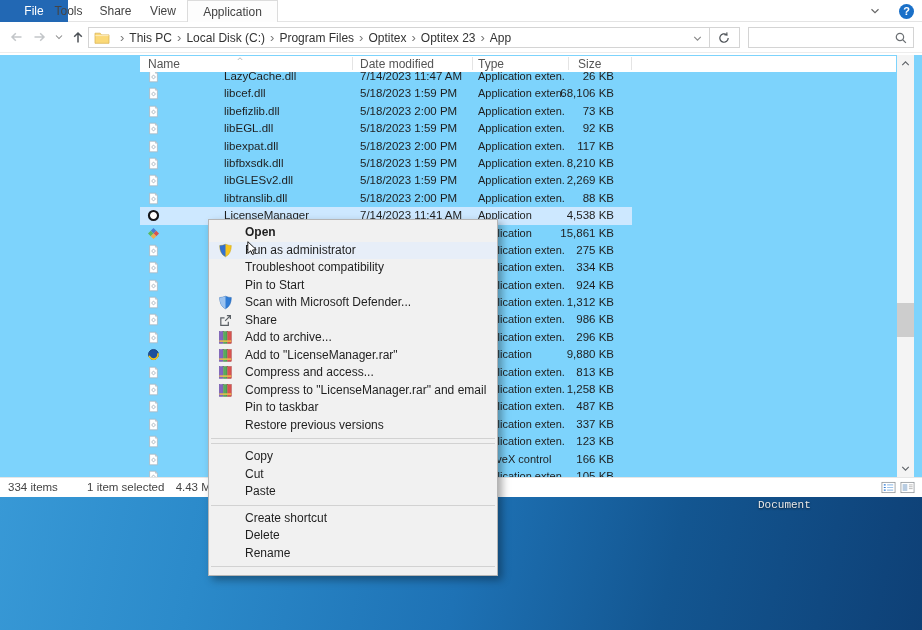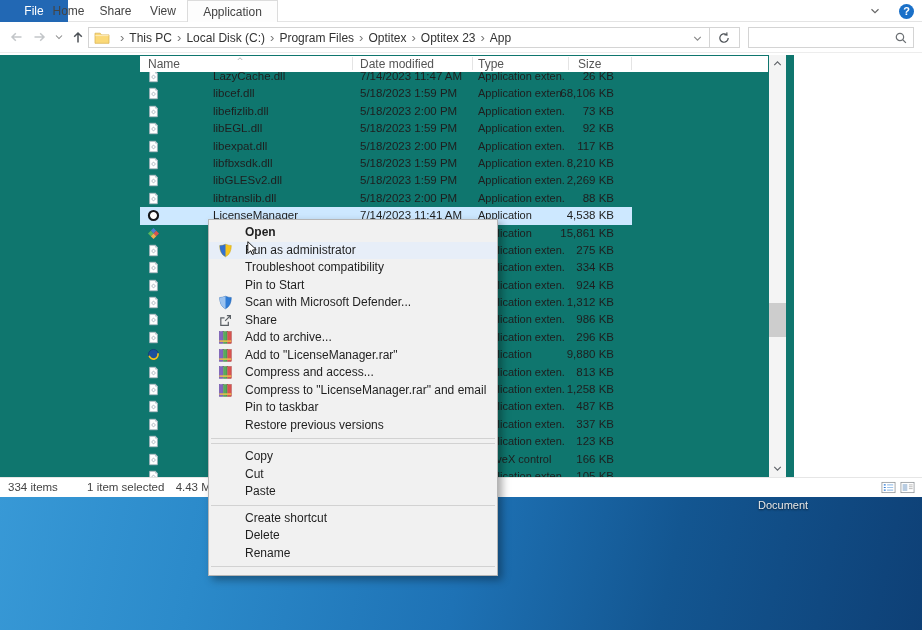--- a/index.html
+++ b/index.html
@@ -1,21 +1,21 @@
 <!DOCTYPE html>
 <html><head>
 <meta charset="utf-8">
 <style>
   * { margin:0; padding:0; box-sizing:border-box; }
   html,body { width:922px; height:630px; overflow:hidden; }
   body { font-family:"Liberation Sans","DejaVu Sans",sans-serif; font-size:12px; color:#222; }
   .screen { position:relative; width:922px; height:630px; overflow:hidden;
     background:linear-gradient(102deg,#3ea0dc 0%,#2b8aca 30%,#1e72b5 55%,#135691 75%,#0e4076 100%); }
   .desktop-label { position:absolute; left:758px; top:499px; font-size:11px; color:#e8e8e8;
-    text-shadow:0 1px 2px rgba(0,0,0,.65); }
+    text-shadow:0 1px 2px rgba(0,0,0,.65);font-family:Liberation Mono, monospace; }
 
   .window { position:absolute; left:0; top:0; width:922px; height:497px; background:#fff;
     border-bottom:1px solid #8f9499; }
 
   
   .tabbar { position:absolute; left:0; top:0; width:100%; height:22px; background:#fff;
     border-bottom:1px solid #e4e4e4; }
   .tab { position:absolute; top:0; height:22px; line-height:22px; text-align:center; color:#444; }
   .tab-file { left:0; width:68px; background:#2268b4; color:#fff; }
   .tab-home { left:45px; width:47px; }
@@ -48,32 +48,32 @@
   .side-item.gap { margin-top:7px; }
   .side-item.selected { background:#d9d9d9; }
   .sicon { position:absolute; left:22px; top:2px; width:15px; height:15px; }
   .slabel { position:absolute; left:44px; white-space:nowrap; }
   .side-item.indent .sicon { left:36px; }
   .side-item.indent .slabel { left:58px; }
   .pin { position:absolute; right:4px; top:4px; width:11px; height:11px; display:none; }
   .side-item.pinned .pin { display:block; }
 
   
-  .listpane { position:absolute; left:0; top:55px; width:794px; height:422px; background:#0f766e; }
+  .listpane { position:absolute; left:0; top:55px; width:922px; height:422px; background:#7dd3fc; }
   .lheader { position:absolute; left:140px; top:1px; right:26px; height:16px; background:#fff; z-index:2; color:#555; }
   .lheader .h { position:absolute; top:0; line-height:16px; }
   .h-name { left:8px; } .h-date { left:220px; } .h-type { left:338px; } .h-size { left:438px; }
   .hdiv { position:absolute; top:1px; height:13px; border-left:1px solid #e4e4e4; }
   .hd1 { left:212px; } .hd2 { left:332px; } .hd3 { left:428px; } .hd4 { left:491px; }
   .sortcaret { position:absolute; left:95px; top:-2px; width:10px; height:10px; }
   .rows { position:absolute; left:140px; top:13px; width:492px; }
   .row { position:relative; height:17.4px; line-height:17.4px; font-size:11.5px; color:#1e1e1e; }
   .row.selected { background:#cde8ff; }
   .ricon { position:absolute; left:7px; top:2px; width:13px; height:13px; }
-  .c-name { position:absolute; left:25px; width:185px; white-space:nowrap; overflow:hidden;padding-left:48px; }
+  .c-name { position:absolute; left:36px; width:185px; white-space:nowrap; overflow:hidden;padding-left:48px; }
   .c-date { position:absolute; left:220px; width:115px; white-space:nowrap; }
   .c-type { position:absolute; left:338px; width:86px; font-size:11px; white-space:nowrap; overflow:hidden; }
   .c-size { position:absolute; left:378px; width:96px; text-align:right; white-space:nowrap; }
 
   .vscroll { position:absolute; right:8px; top:0; bottom:0; width:17px; background:#f4f4f4; z-index:3; }
   .sarr { position:absolute; left:2px; width:13px; height:13px; }
   .sarr.up { top:2px; } .sarr.dn { bottom:2px; }
   .sthumb { position:absolute; left:0; top:248px; width:17px; height:34px; background:#cdcdcd; }
 
   
@@ -101,21 +101,21 @@
 </head>
 <body>
 
 <div class="screen">
   <div class="desktop-label">Document</div>
 
   <div class="window">
 
     <div class="tabbar">
       <div class="tab tab-file">File</div>
-      <div class="tab tab-home">Home</div>
+      <div class="tab tab-home">Tools</div>
       <div class="tab tab-share">Share</div>
       <div class="tab tab-view">View</div>
       <div class="tab tab-apptools">Application Tools</div>
       <span class="ribbon-collapse">
           <svg viewBox="0 0 16 16" width="100%" height="100%" xmlns="http://www.w3.org/2000/svg">
             <path d="M4 6l4 4 4-4" fill="none" stroke="#666" stroke-width="1.3"></path>
           </svg>
         </span>
       <div class="help-btn">?</div>
     </div>

